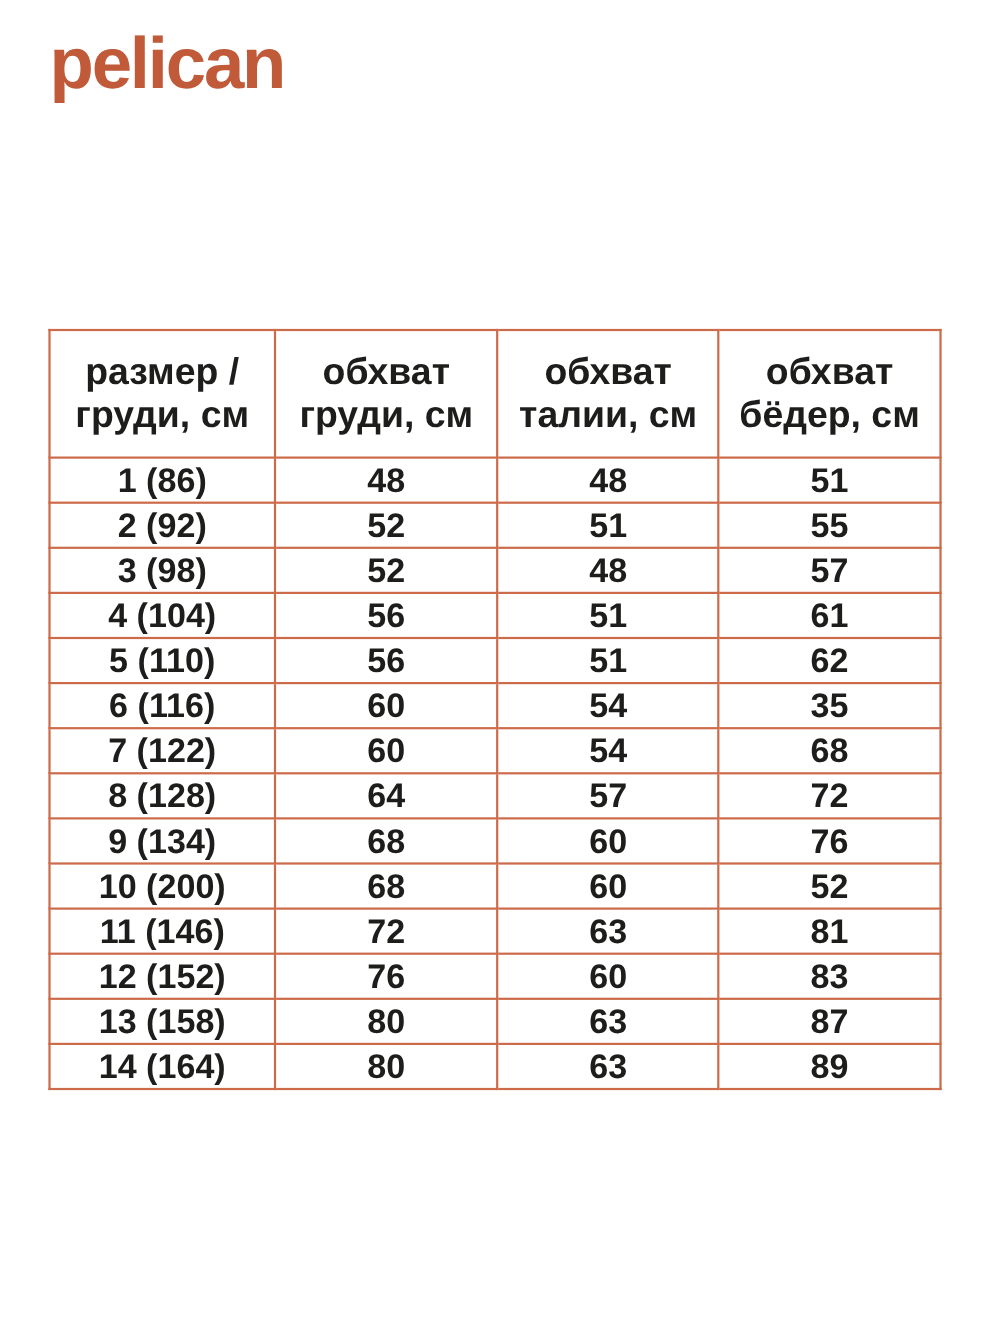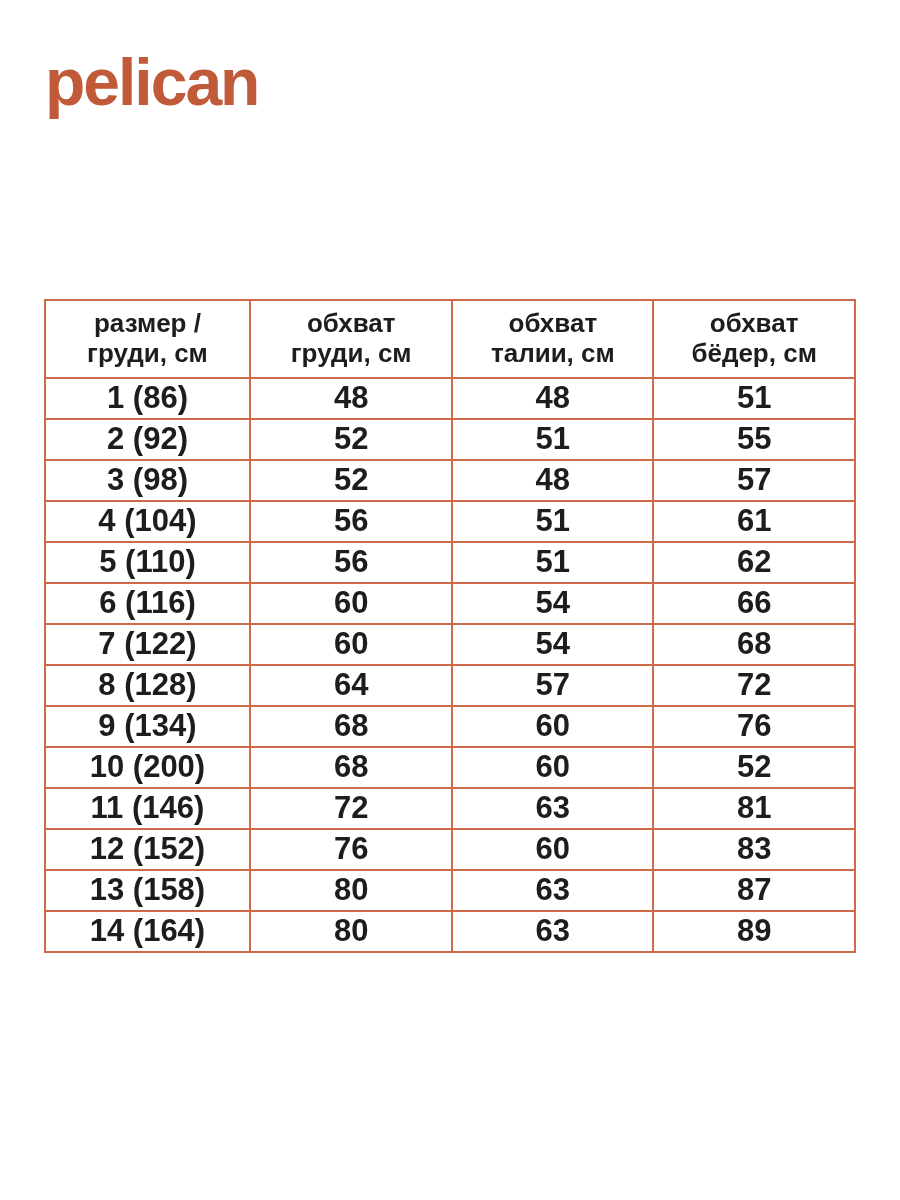--- a/index.html
+++ b/index.html
@@ -14,21 +14,21 @@
     position:relative;
     width:900px;
     height:1200px;
     background:var(--bg);
     font-family:"Liberation Sans","DejaVu Sans",sans-serif;
     overflow:hidden;
   }
   .logo{
     position:absolute;
     left:45px;
-    top:48px;
+    top:23px;
     font-size:66px;
     font-weight:bold;
     letter-spacing:-2px;
     color:var(--brand);
     line-height:1.05;
   }
   .heading{
     position:absolute;
     left:45px;
     top:212px;
@@ -49,23 +49,23 @@
   table.size-table th,
   table.size-table td{
     border:2px solid var(--border);
     text-align:center;
     vertical-align:middle;
     font-weight:bold;
     background:#ffffff;
   }
   table.size-table th{
     height:66px;
-    font-size:26px;
+    font-size:34px;
     line-height:1.15;
-    padding:8px 0;
+    padding:18px 0;
   }
   table.size-table td{
     height:41px;
     font-size:31px;
     padding:0;
   }
   table.size-table col.c1{width:25.3%;}
   table.size-table col.c2{width:25.0%;}
   table.size-table col.c3{width:24.8%;}
   table.size-table col.c4{width:24.9%;}
@@ -121,21 +121,21 @@
         <tr>
           <td>5 (110)</td>
           <td>56</td>
           <td>51</td>
           <td>62</td>
         </tr>
         <tr>
           <td>6 (116)</td>
           <td>60</td>
           <td>54</td>
-          <td>66</td>
+          <td>35</td>
         </tr>
         <tr>
           <td>7 (122)</td>
           <td>60</td>
           <td>54</td>
           <td>68</td>
         </tr>
         <tr>
           <td>8 (128)</td>
           <td>64</td>

